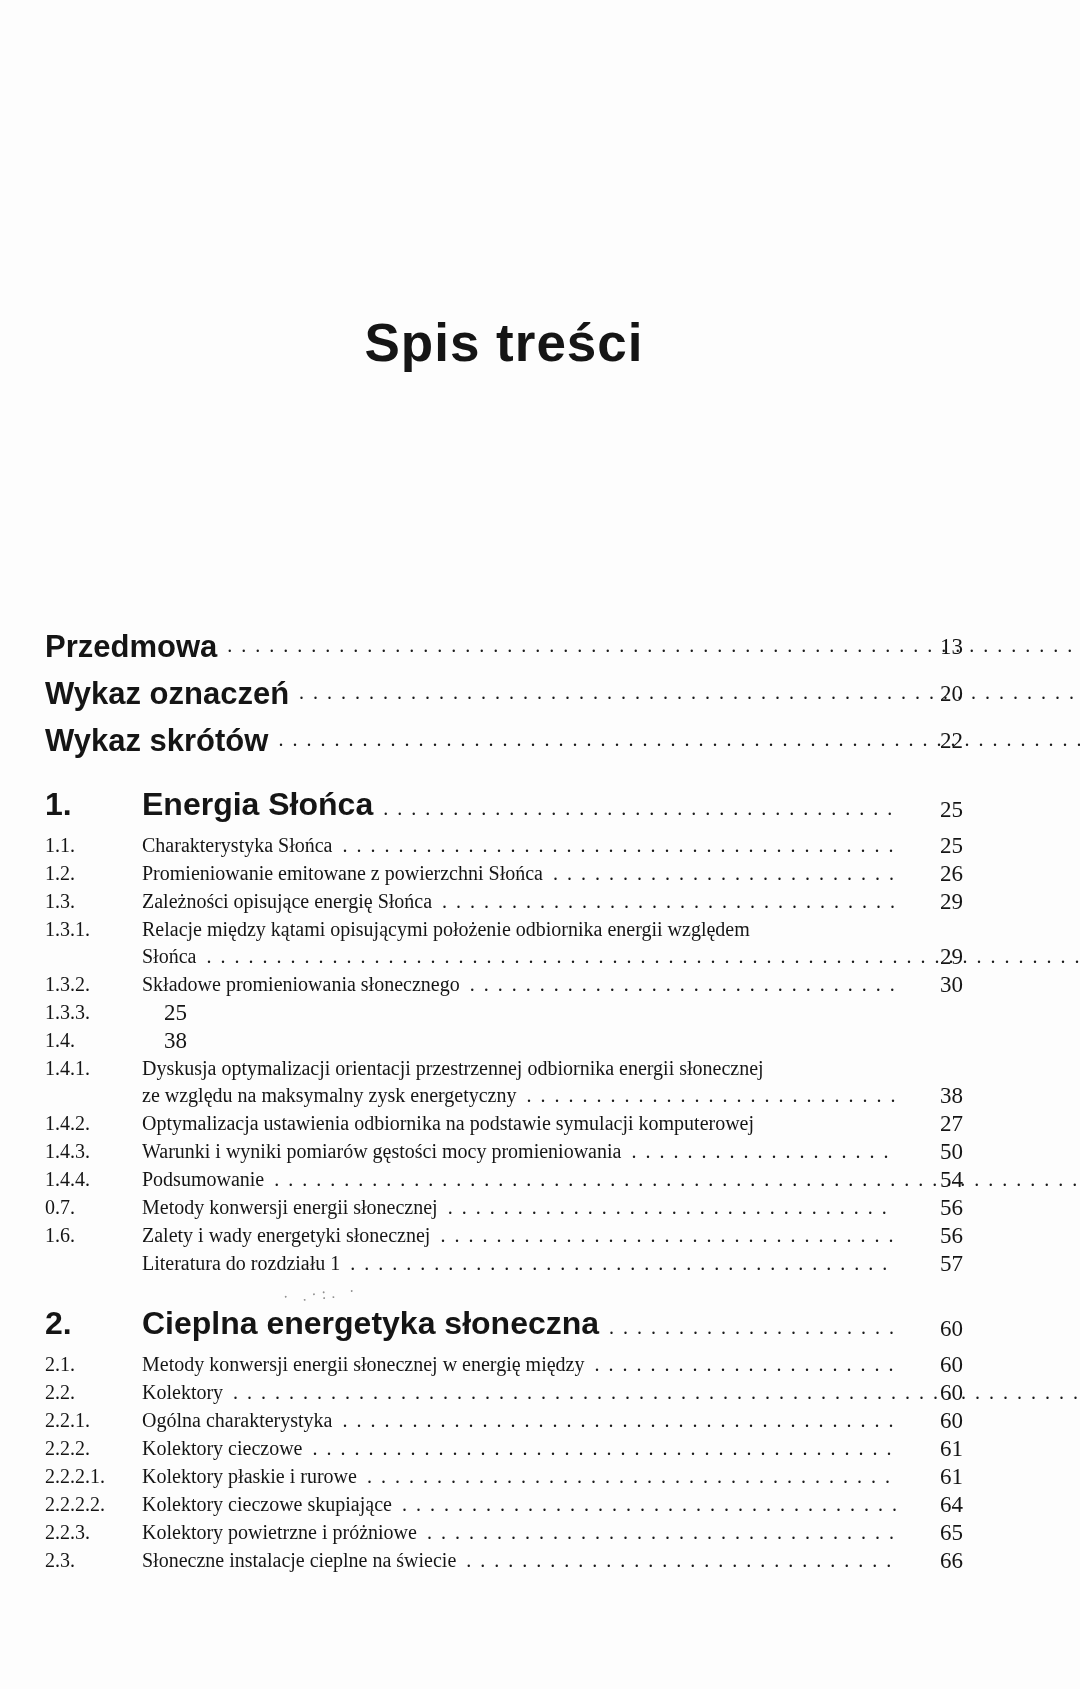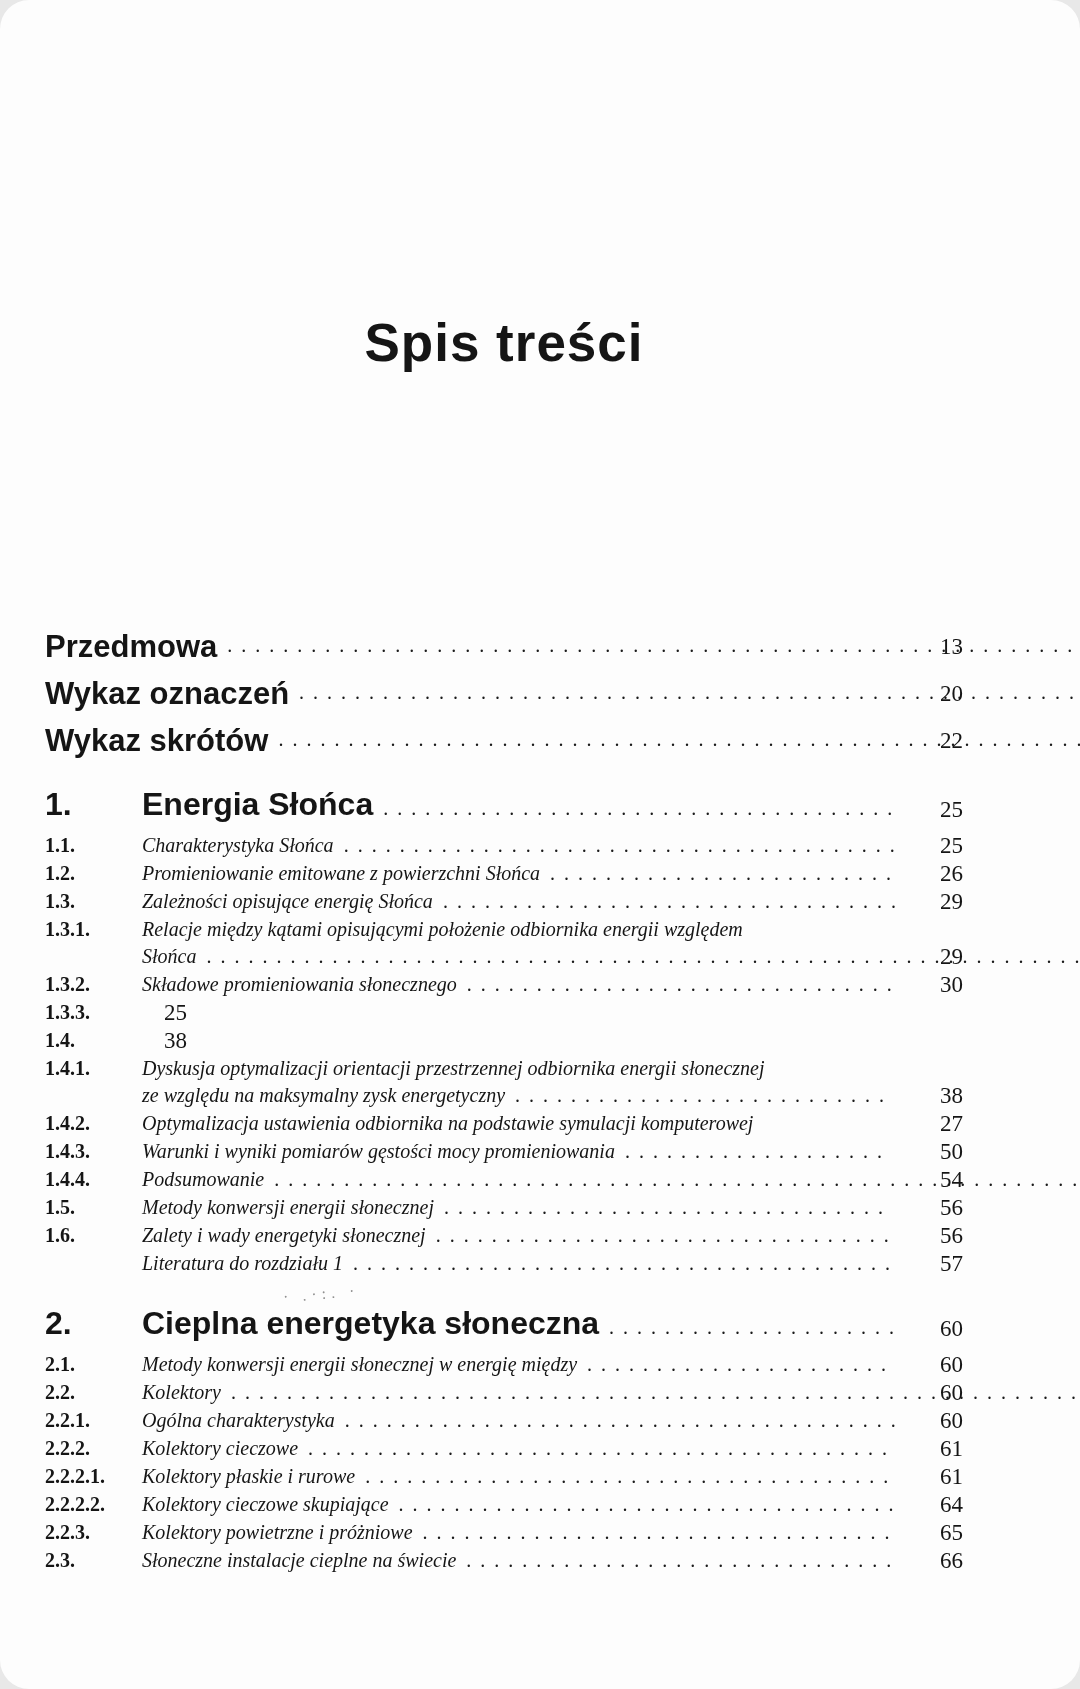--- a/index.html
+++ b/index.html
@@ -5,21 +5,20 @@
   html,body { margin:0; padding:0; }
   body { background:#e8e8e8; }
   .sheet {
     position:relative;
     width:1080px; height:1689px;
     margin:0 auto;
     background:#fdfdfd;
     color:#151515;
     overflow:hidden;
     box-sizing:border-box;
-    border-radius:29px;
   }
   .content {
     box-sizing:border-box;
     padding:0 117px 0 45px;
   }
   .page-title {
     margin:0;
     padding-top:313px;
     font:700 53px/60px "Liberation Sans", sans-serif;
     letter-spacing:1px;
@@ -49,23 +48,23 @@
   .ch-heading .title-text {
     font:700 32px/44px "Liberation Sans", sans-serif;
   }
   
   .toc-row {
     display:flex;
     align-items:baseline;
     margin-bottom:1px;
     font:400 20px/27px "Liberation Serif", serif;
   }
-  .num { flex:0 0 97px;font-weight:bold; }
+  .num { flex:0 0 97px; }
   .entry { flex:1 1 auto; padding-right:12px; min-width:0; }
-  .title-text { white-space:pre-wrap;font-style:italic; }
+  .title-text { white-space:pre-wrap; }
   .dots {
     font:400 20px/27px "Liberation Serif", serif;
     letter-spacing:9px;
     padding-left:10px;
     color:#1b1b1b;
     white-space:normal;
     word-break:break-all;
   }
   .page {
     flex:0 0 45px;
@@ -180,21 +179,21 @@
     <span class="page">50</span>
   </div>
 
   <div class="toc-row">
     <span class="num">1.4.4.</span>
     <span class="entry"><span class="title-text">Podsumowanie</span><span class="dots">..........................................................................................</span></span>
     <span class="page">54</span>
   </div>
 
   <div class="toc-row">
-    <span class="num">1.5.</span>
+    <span class="num">0.7.</span>
     <span class="entry"><span class="title-text">Metody konwersji energii słonecznej</span><span class="dots">................................</span></span>
     <span class="page">56</span>
   </div>
 
   <div class="toc-row">
     <span class="num">1.6.</span>
     <span class="entry"><span class="title-text">Zalety i wady energetyki słonecznej</span><span class="dots">.................................</span></span>
     <span class="page">56</span>
   </div>
 

